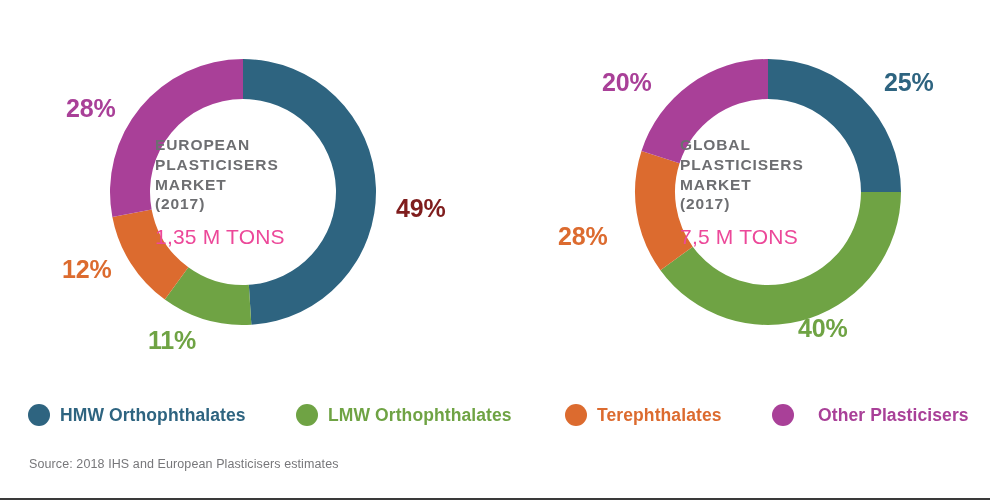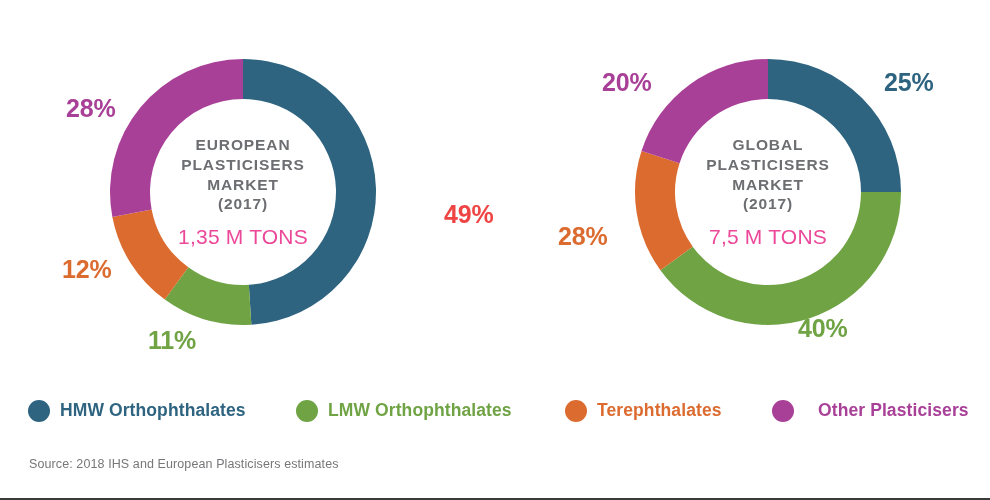--- a/index.html
+++ b/index.html
@@ -34,21 +34,20 @@
     height: 290px;
     display: block;
   }
 
   .donut-center {
     position: absolute;
     left: 50%;
     top: 50%;
     transform: translate(-50%, -50%);
     width: 176px;
-    text-align: center;
     pointer-events: none;
   }
   .donut-title {
     font-size: 15.5px;
     font-weight: bold;
     color: #6d6e71;
     letter-spacing: 0.9px;
     line-height: 1.28;
     text-transform: uppercase;
     white-space: pre-line;
@@ -64,21 +63,21 @@
   
   .pct-label {
     position: absolute;
     font-size: 25px;
     font-weight: bold;
     letter-spacing: -0.2px;
     white-space: nowrap;
   }
 
   
-  #pct-eu-hmw   { left: 396px; top: 200px; color: #ef4444; margin-left: 48px; }
+  #pct-eu-hmw   { left: 396px; top: 194px; color: #7f1d1d; }
   #pct-eu-lmw   { left: 148px; top: 326px; color: #6fa344; }
   #pct-eu-tere  { left: 62px;  top: 255px; color: #dc6b2f; }
   #pct-eu-other { left: 66px;  top: 94px;  color: #a94098; }
 
   
   #pct-gl-hmw   { left: 884px; top: 68px;  color: #2e6480; }
   #pct-gl-lmw   { left: 798px; top: 314px; color: #6fa344; }
   #pct-gl-tere  { left: 558px; top: 222px; color: #dc6b2f; }
   #pct-gl-other { left: 602px; top: 68px;  color: #a94098; }
 
@@ -87,20 +86,21 @@
     position: absolute;
     left: 0;
     top: 400px;
     width: 990px;
     height: 36px;
   }
   .legend-item {
     position: absolute;
     top: 0;
     display: flex;
+    align-items: center;
     height: 30px;
   }
   #legend-item-hmw   { left: 28px; }
   #legend-item-lmw   { left: 296px; }
   #legend-item-tere  { left: 565px; }
   #legend-item-other { left: 772px; gap: 14px; }
 
   .legend-dot {
     width: 22px;
     height: 22px;

